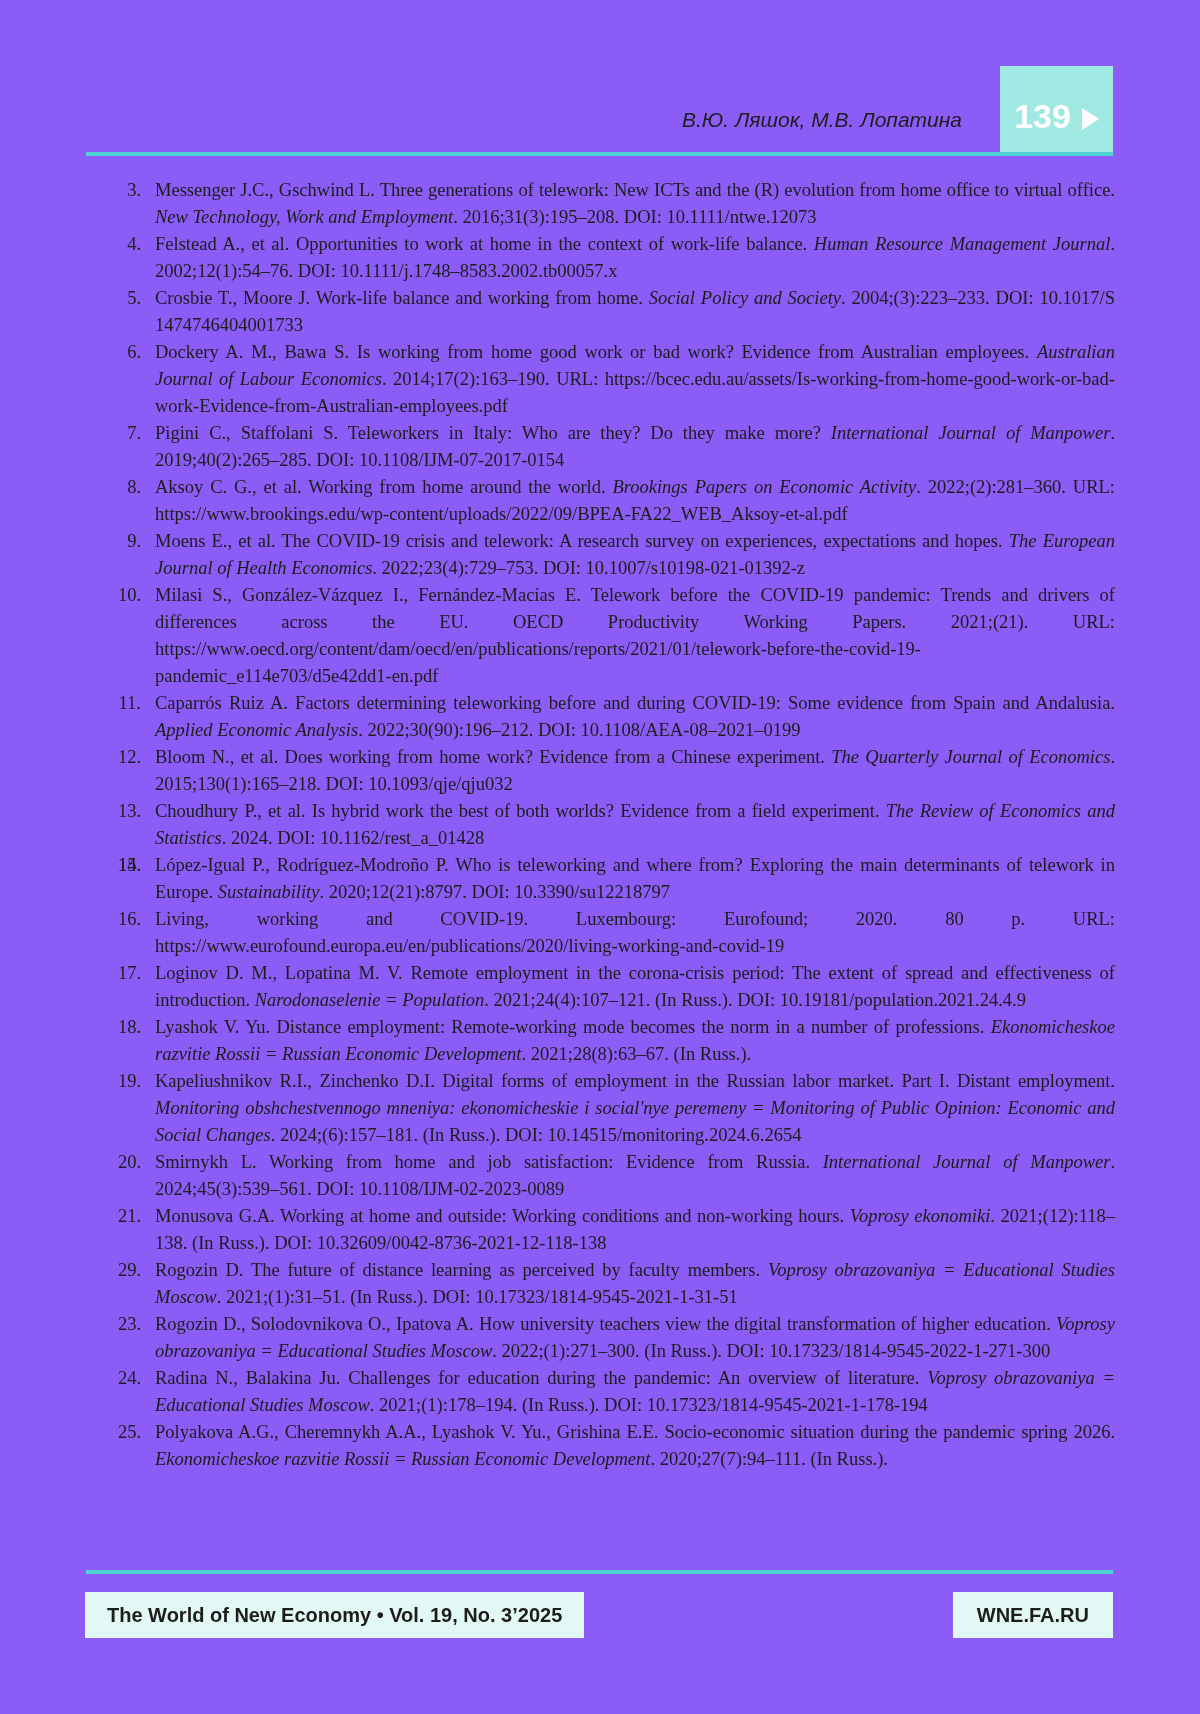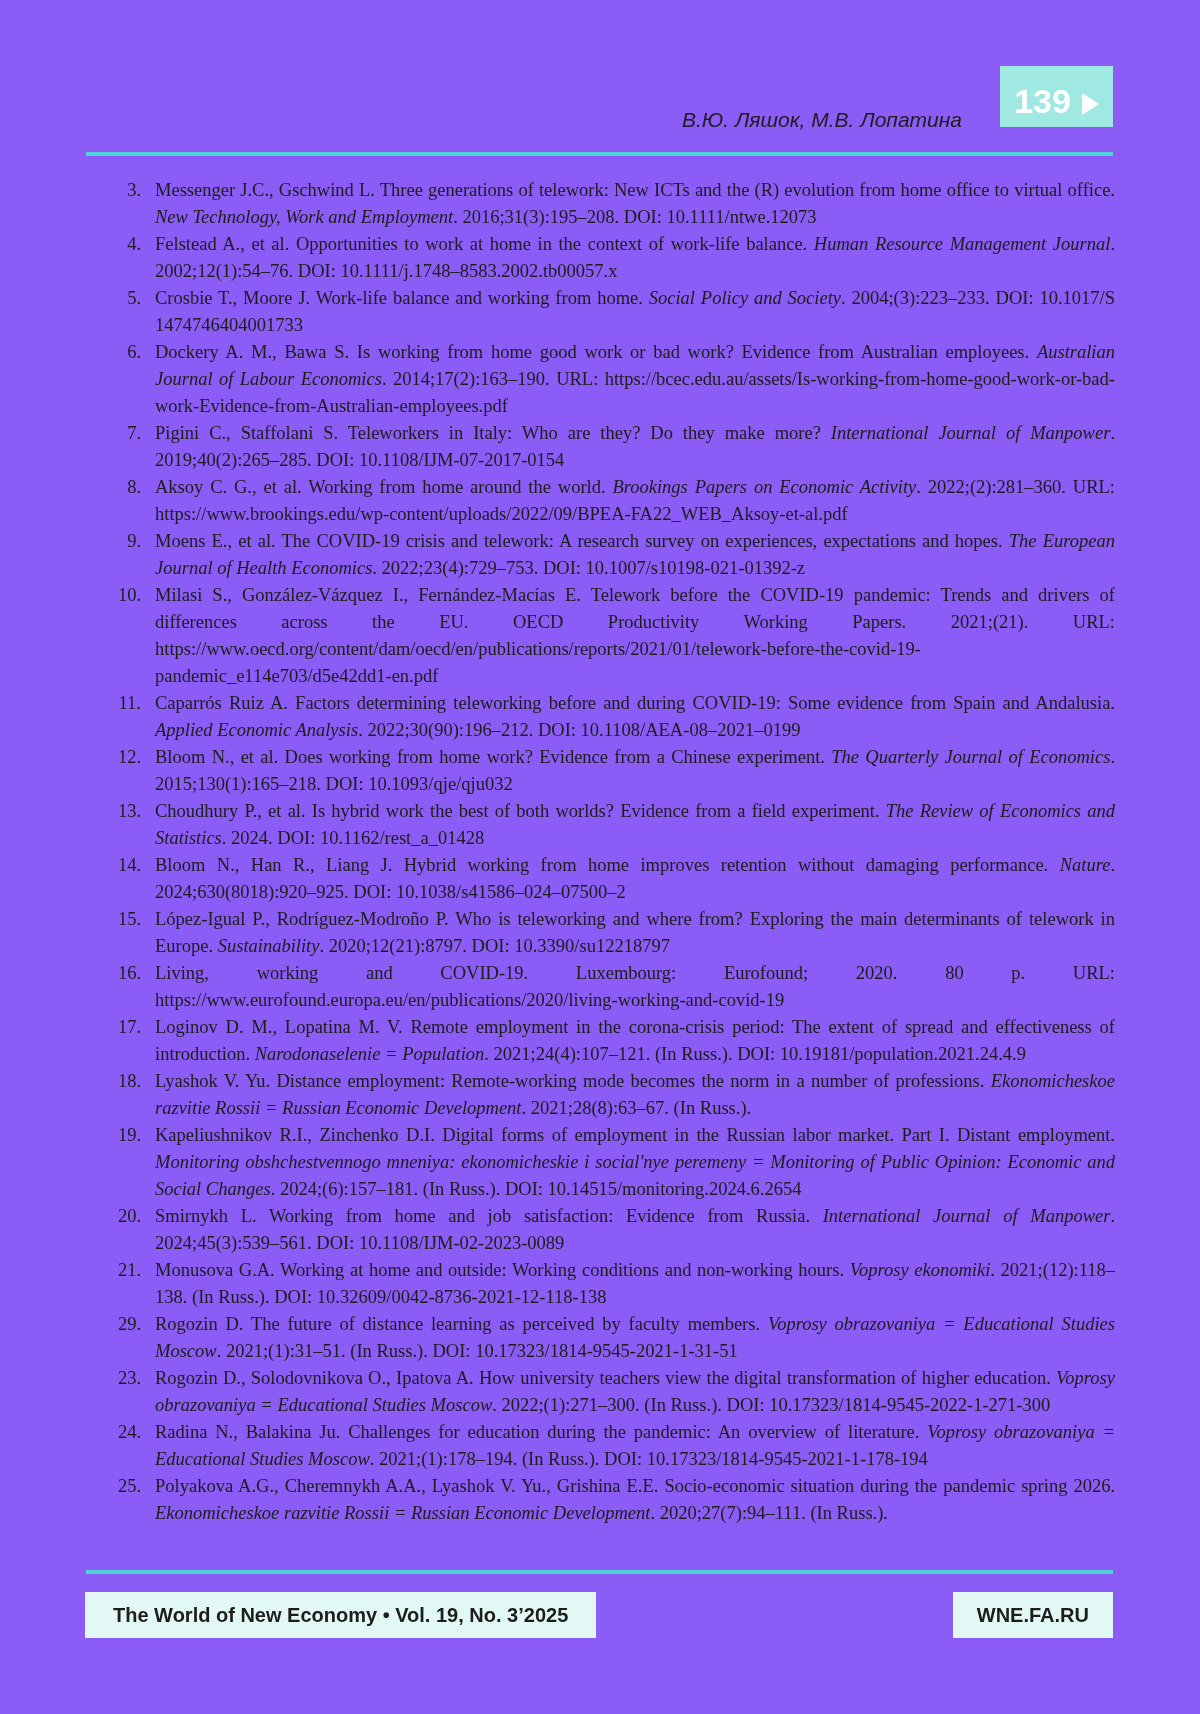--- a/index.html
+++ b/index.html
@@ -8,24 +8,24 @@
     position:relative; width:1200px; height:1714px; background:#8b5cf6;
     font-family:"Liberation Serif", serif; color:#1d1d1b; overflow:hidden;
   }
   
   .header-authors {
     position:absolute; top:108px; right:238px;
     font-family:"Liberation Sans", sans-serif; font-style:italic;
     font-size:21px; color:#1d1d1b; white-space:nowrap;
   }
   .page-badge {
-    position:absolute; left:1000px; top:66px; width:113px; height:61px;
+    position:absolute; left:1000px; top:66px; width:113px; height:86px;
     background:var(--badge-bg,#9fe9e2);
     display:flex; align-items:flex-end; justify-content:center;
-    gap:11px; padding-bottom:9px;
+    gap:11px; padding-bottom:19px;
   }
   .badge-num {
     color:#ffffff; font-family:"Liberation Sans", sans-serif;
     font-weight:bold; font-size:34px; line-height:1;
   }
   .badge-arrow {
     width:0; height:0; margin-bottom:3px;
     border-top:11px solid transparent; border-bottom:11px solid transparent;
     border-left:17px solid #ffffff;
   }
@@ -38,21 +38,21 @@
     font-size:18.5px; line-height:27px;
   }
   .ref { position:relative; padding-left:70px; text-align:justify; }
   .ref-num { position:absolute; left:0; top:0; width:56px; text-align:right; }
   .ref i { font-style:italic;margin-top:36px; }
 
   
   .footer-left {
     position:absolute; left:85px; top:1592px; height:46px;
     background:var(--footer-bg,#e2f8f5);
-    display:flex; align-items:center; padding:0 28px;
+    display:flex; align-items:center; padding:0 22px;
     font-family:"Liberation Sans", sans-serif; font-weight:bold; font-size:20px;
     color:#1d1d1b; white-space:nowrap;
   }
   .footer-right {
     position:absolute; right:87px; top:1592px; height:46px;
     background:var(--footer-bg,#e2f8f5);
     display:flex; align-items:center; padding:8px 24px;
     font-family:"Liberation Sans", sans-serif; font-weight:bold; font-size:20px;
     color:#1d1d1b; white-space:nowrap;
   }
@@ -76,21 +76,21 @@
       <div class="ref"><span class="ref-num">4.</span><span class="ref-body"><span>Felstead A., et al. Opportunities to work at home in the context of work-life balance. </span><i>Human Resource Management Journal</i><span>. 2002;12(1):54–76. DOI: 10.1111/j.1748–8583.2002.tb00057.x</span></span></div>
       <div class="ref"><span class="ref-num">5.</span><span class="ref-body"><span>Crosbie T., Moore J. Work-life balance and working from home. </span><i>Social Policy and Society</i><span>. 2004;(3):223–233. DOI: 10.1017/S 1474746404001733</span></span></div>
       <div class="ref"><span class="ref-num">6.</span><span class="ref-body"><span>Dockery A. M., Bawa S. Is working from home good work or bad work? Evidence from Australian employees. </span><i>Australian Journal of Labour Economics</i><span>. 2014;17(2):163–190. URL: https://bcec.edu.au/assets/Is-working-from-home-good-work-or-bad-work-Evidence-from-Australian-employees.pdf</span></span></div>
       <div class="ref"><span class="ref-num">7.</span><span class="ref-body"><span>Pigini C., Staffolani S. Teleworkers in Italy: Who are they? Do they make more? </span><i>International Journal of Manpower</i><span>. 2019;40(2):265–285. DOI: 10.1108/IJM-07-2017-0154</span></span></div>
       <div class="ref"><span class="ref-num">8.</span><span class="ref-body"><span>Aksoy C. G., et al. Working from home around the world. </span><i>Brookings Papers on Economic Activity</i><span>. 2022;(2):281–360. URL: https://www.brookings.edu/wp-content/uploads/2022/09/BPEA-FA22_WEB_Aksoy-et-al.pdf</span></span></div>
       <div class="ref"><span class="ref-num">9.</span><span class="ref-body"><span>Moens E., et al. The COVID-19 crisis and telework: A research survey on experiences, expectations and hopes. </span><i>The European Journal of Health Economics</i><span>. 2022;23(4):729–753. DOI: 10.1007/s10198-021-01392-z</span></span></div>
       <div class="ref"><span class="ref-num">10.</span><span class="ref-body"><span>Milasi S., González-Vázquez I., Fernández-Macías E. Telework before the COVID-19 pandemic: Trends and drivers of differences across the EU. OECD Productivity Working Papers. 2021;(21). URL: https://www.oecd.org/content/dam/oecd/en/publications/reports/2021/01/telework-before-the-covid-19-pandemic_e114e703/d5e42dd1-en.pdf</span></span></div>
       <div class="ref"><span class="ref-num">11.</span><span class="ref-body"><span>Caparrós Ruiz A. Factors determining teleworking before and during COVID-19: Some evidence from Spain and Andalusia. </span><i>Applied Economic Analysis</i><span>. 2022;30(90):196–212. DOI: 10.1108/AEA-08–2021–0199</span></span></div>
       <div class="ref"><span class="ref-num">12.</span><span class="ref-body"><span>Bloom N., et al. Does working from home work? Evidence from a Chinese experiment. </span><i>The Quarterly Journal of Economics</i><span>. 2015;130(1):165–218. DOI: 10.1093/qje/qju032</span></span></div>
       <div class="ref"><span class="ref-num">13.</span><span class="ref-body"><span>Choudhury P., et al. Is hybrid work the best of both worlds? Evidence from a field experiment. </span><i>The Review of Economics and Statistics</i><span>. 2024. DOI: 10.1162/rest_a_01428</span></span></div>
-      <div class="ref"><span class="ref-num">14.</span><span class="ref-body"><span>Bloom N., Han R., Liang J. Hybrid working from home improves retention without damaging performance. </span><i>Nature</i><span>. 2024;630(8018):920–925. DOI: 10.1038/s41586–024–07500–2</span></span></div>
+      <div class="ref"><span class="ref-num">14.</span></div>
       <div class="ref"><span class="ref-num">15.</span><span class="ref-body"><span>López-Igual P., Rodríguez-Modroño P. Who is teleworking and where from? Exploring the main determinants of telework in Europe. </span><i>Sustainability</i><span>. 2020;12(21):8797. DOI: 10.3390/su12218797</span></span></div>
       <div class="ref"><span class="ref-num">16.</span><span class="ref-body"><span>Living, working and COVID-19. Luxembourg: Eurofound; 2020. 80 p. URL: https://www.eurofound.europa.eu/en/publications/2020/living-working-and-covid-19</span></span></div>
       <div class="ref"><span class="ref-num">17.</span><span class="ref-body"><span>Loginov D. M., Lopatina M. V. Remote employment in the corona-crisis period: The extent of spread and effectiveness of introduction. </span><i>Narodonaselenie = Population</i><span>. 2021;24(4):107–121. (In Russ.). DOI: 10.19181/population.2021.24.4.9</span></span></div>
       <div class="ref"><span class="ref-num">18.</span><span class="ref-body"><span>Lyashok V. Yu. Distance employment: Remote-working mode becomes the norm in a number of professions. </span><i>Ekonomicheskoe razvitie Rossii = Russian Economic Development</i><span>. 2021;28(8):63–67. (In Russ.).</span></span></div>
       <div class="ref"><span class="ref-num">19.</span><span class="ref-body"><span>Kapeliushnikov R.I., Zinchenko D.I. Digital forms of employment in the Russian labor market. Part I. Distant employment. </span><i>Monitoring obshchestvennogo mneniya: ekonomicheskie i social'nye peremeny = Monitoring of Public Opinion: Economic and Social Changes</i><span>. 2024;(6):157–181. (In Russ.). DOI: 10.14515/monitoring.2024.6.2654</span></span></div>
       <div class="ref"><span class="ref-num">20.</span><span class="ref-body"><span>Smirnykh L. Working from home and job satisfaction: Evidence from Russia. </span><i>International Journal of Manpower</i><span>. 2024;45(3):539–561. DOI: 10.1108/IJM-02-2023-0089</span></span></div>
       <div class="ref"><span class="ref-num">21.</span><span class="ref-body"><span>Monusova G.A. Working at home and outside: Working conditions and non-working hours. </span><i>Voprosy ekonomiki</i><span>. 2021;(12):118–138. (In Russ.). DOI: 10.32609/0042-8736-2021-12-118-138</span></span></div>
       <div class="ref"><span class="ref-num">29.</span><span class="ref-body"><span>Rogozin D. The future of distance learning as perceived by faculty members. </span><i>Voprosy obrazovaniya = Educational Studies Moscow</i><span>. 2021;(1):31–51. (In Russ.). DOI: 10.17323/1814-9545-2021-1-31-51</span></span></div>
       <div class="ref"><span class="ref-num">23.</span><span class="ref-body"><span>Rogozin D., Solodovnikova O., Ipatova A. How university teachers view the digital transformation of higher education. </span><i>Voprosy obrazovaniya = Educational Studies Moscow</i><span>. 2022;(1):271–300. (In Russ.). DOI: 10.17323/1814-9545-2022-1-271-300</span></span></div>
       <div class="ref"><span class="ref-num">24.</span><span class="ref-body"><span>Radina N., Balakina Ju. Challenges for education during the pandemic: An overview of literature. </span><i>Voprosy obrazovaniya = Educational Studies Moscow</i><span>. 2021;(1):178–194. (In Russ.). DOI: 10.17323/1814-9545-2021-1-178-194</span></span></div>

